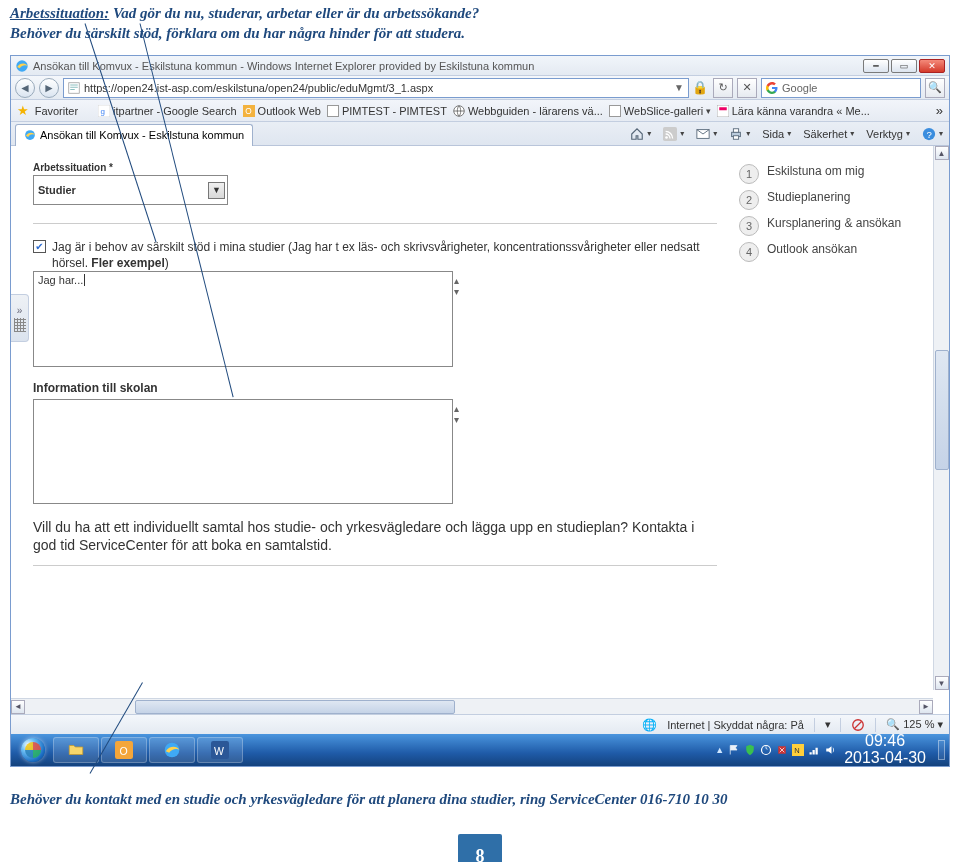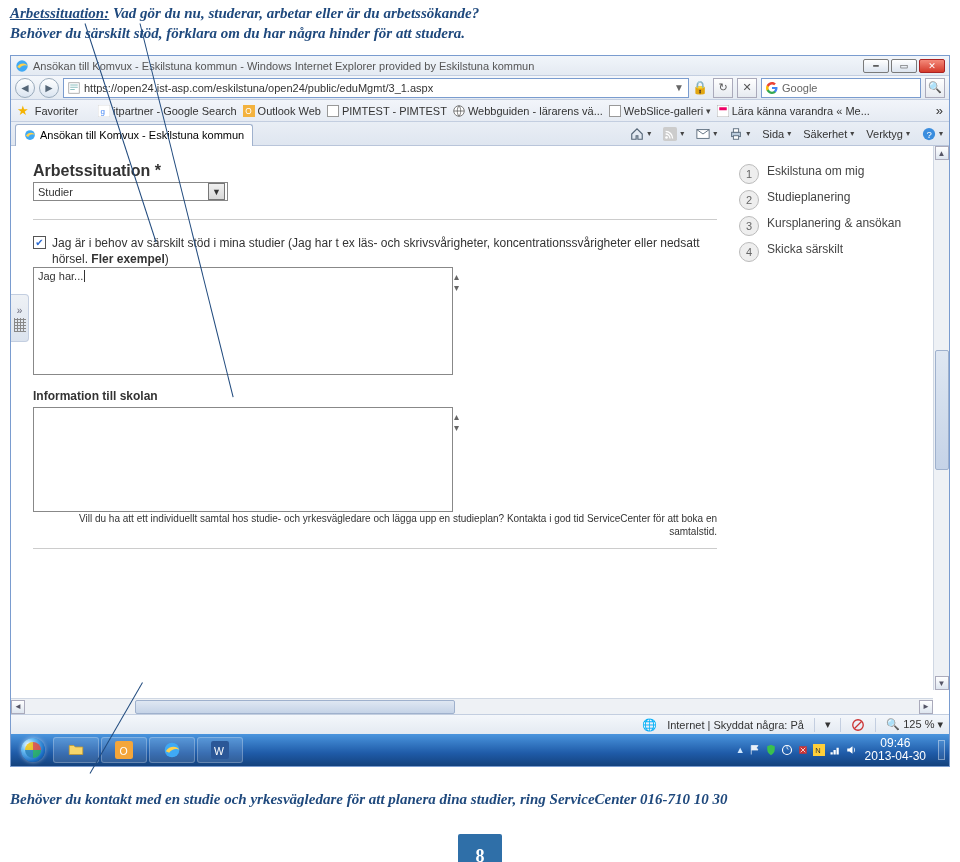--- a/index.html
+++ b/index.html
@@ -104,37 +104,37 @@
   .tb-item .dd { font-size:8px; color:#444;}
   
   .content-frame {
     background:#fff;
     position: relative;
     height: 568px;
   }
   .content-flex { display:flex; height:100%; }
   .content-main { flex:1; padding: 16px 22px 0 22px; position:relative; font-size:12px; color:#333;}
   .content-side { width: 210px; padding: 18px 14px 0 0; font-size:12px; color:#333;}
-  .lbl { font-size:16px; font-weight:bold; color:#333; margin-bottom:2px;}
+  .lbl { font-size:10px; font-weight:bold; color:#333; margin-bottom:2px;}
   .dropdown {
     display:flex; align-items:center; justify-content:space-between;
-    width: 195px; height:19px; border:1px solid #888; background:#fff;
-    font-size:11px; padding:0 2px 0 4px;
+    width: 195px; height:30px; border:1px solid #888; background:#fff;
+    font-size:11px; padding:0 2px 0 4px;font-weight:bold;
   }
   .dropdown .dd-btn { width:17px; height:17px; border:1px solid #777; background:linear-gradient(#f0f0f0,#d8d8d8); display:flex; align-items:center; justify-content:center; font-size:9px; }
   .hr { margin: 18px 0 16px 0; border:none; border-top:1px solid #ccc;}
   .cb-row { display:flex; gap:6px; align-items:flex-start; margin-top:4px; line-height:1.3;}
   .cb { width:13px; height:13px; border:1px solid #555; background:#fff; display:flex; align-items:center; justify-content:center; color:#2b6ad1; font-size:10px; flex-shrink:0;}
   .textarea-box {
-    border:1px solid #888; width: 420px; height: 108px; background:#fff; position:relative; padding:2px 16px 2px 4px; font-size:11px;
+    border:1px solid #888; width: 420px; height: 96px; background:#fff; position:relative; padding:2px 16px 2px 4px; font-size:11px;
   }
   .textarea-box.tall { height: 105px;}
   .ta-handle { position:absolute; right:-7px; top:3px; font-size:10px; color:#666;}
   .section-title { font-weight:bold; font-size:12px; margin-top:14px; margin-bottom:4px;}
-  .samtal { font-size:10px; line-height:1.3;text-align:right;}
+  .samtal { margin-top:14px; font-size:14px; line-height:1.3;}
   
   .step { display:flex; align-items:flex-start; gap:8px; margin-bottom:6px;}
   .step-num { width:20px; height:20px; border-radius:50%; border:1px solid #bbb; background:#eee; color:#666; display:flex; align-items:center; justify-content:center; font-size:11px; flex-shrink:0;}
   .step-label { font-size:12px; color:#444; line-height:1.2;}
   
   .inner-scroll {
     position:absolute; right:0; top:0; bottom:24px; width:16px;
     background:#eef1f5; border-left:1px solid #cfd7e3;
     display:flex; flex-direction:column; align-items:center;
   }
@@ -189,21 +189,21 @@
     border-radius:3px; background: rgba(255,255,255,0.12);
     display:flex; align-items:center; justify-content:center;
   }
   .task-btn svg { width:18px; height:18px;}
   .tray {
     margin-left:auto; display:flex; align-items:center; gap:4px;
     color:#fff; font-size:10px;
   }
   .tray .bump { font-size:9px; color:#cfe7ff;}
   .tray-icons { display:flex; gap:4px; align-items:center;}
-  .tray-time { text-align:center; line-height:1.05; font-size:12px; padding:0 4px;}
+  .tray-time { text-align:center; line-height:1.05; font-size:16px; padding:0 4px;}
   .tray-sq { width:7px; height:20px; border:1px solid rgba(255,255,255,0.4); background:rgba(255,255,255,0.08); margin-left:4px;}
   
   .annot-bottom {
     padding: 24px 10px 0 10px;
     font-family: "Times New Roman", serif;
     font-size: 15px;
     font-style: italic;
     font-weight: bold;
     color: #1F497D;
   }
@@ -430,21 +430,21 @@
         <div class="step">
           <span class="step-num">2</span>
           <span class="step-label">Studieplanering</span>
         </div>
         <div class="step">
           <span class="step-num">3</span>
           <span class="step-label">Kursplanering &amp; ansökan</span>
         </div>
         <div class="step">
           <span class="step-num">4</span>
-          <span class="step-label">Skicka särskilt</span>
+          <span class="step-label">Outlook ansökan</span>
         </div>
       </div>
     </div>
 
     <div class="inner-scroll">
       <div class="arrow">▲</div>
       <div class="thumb"></div>
       <div style="flex:1"></div>
       <div class="arrow">▼</div>
     </div>

